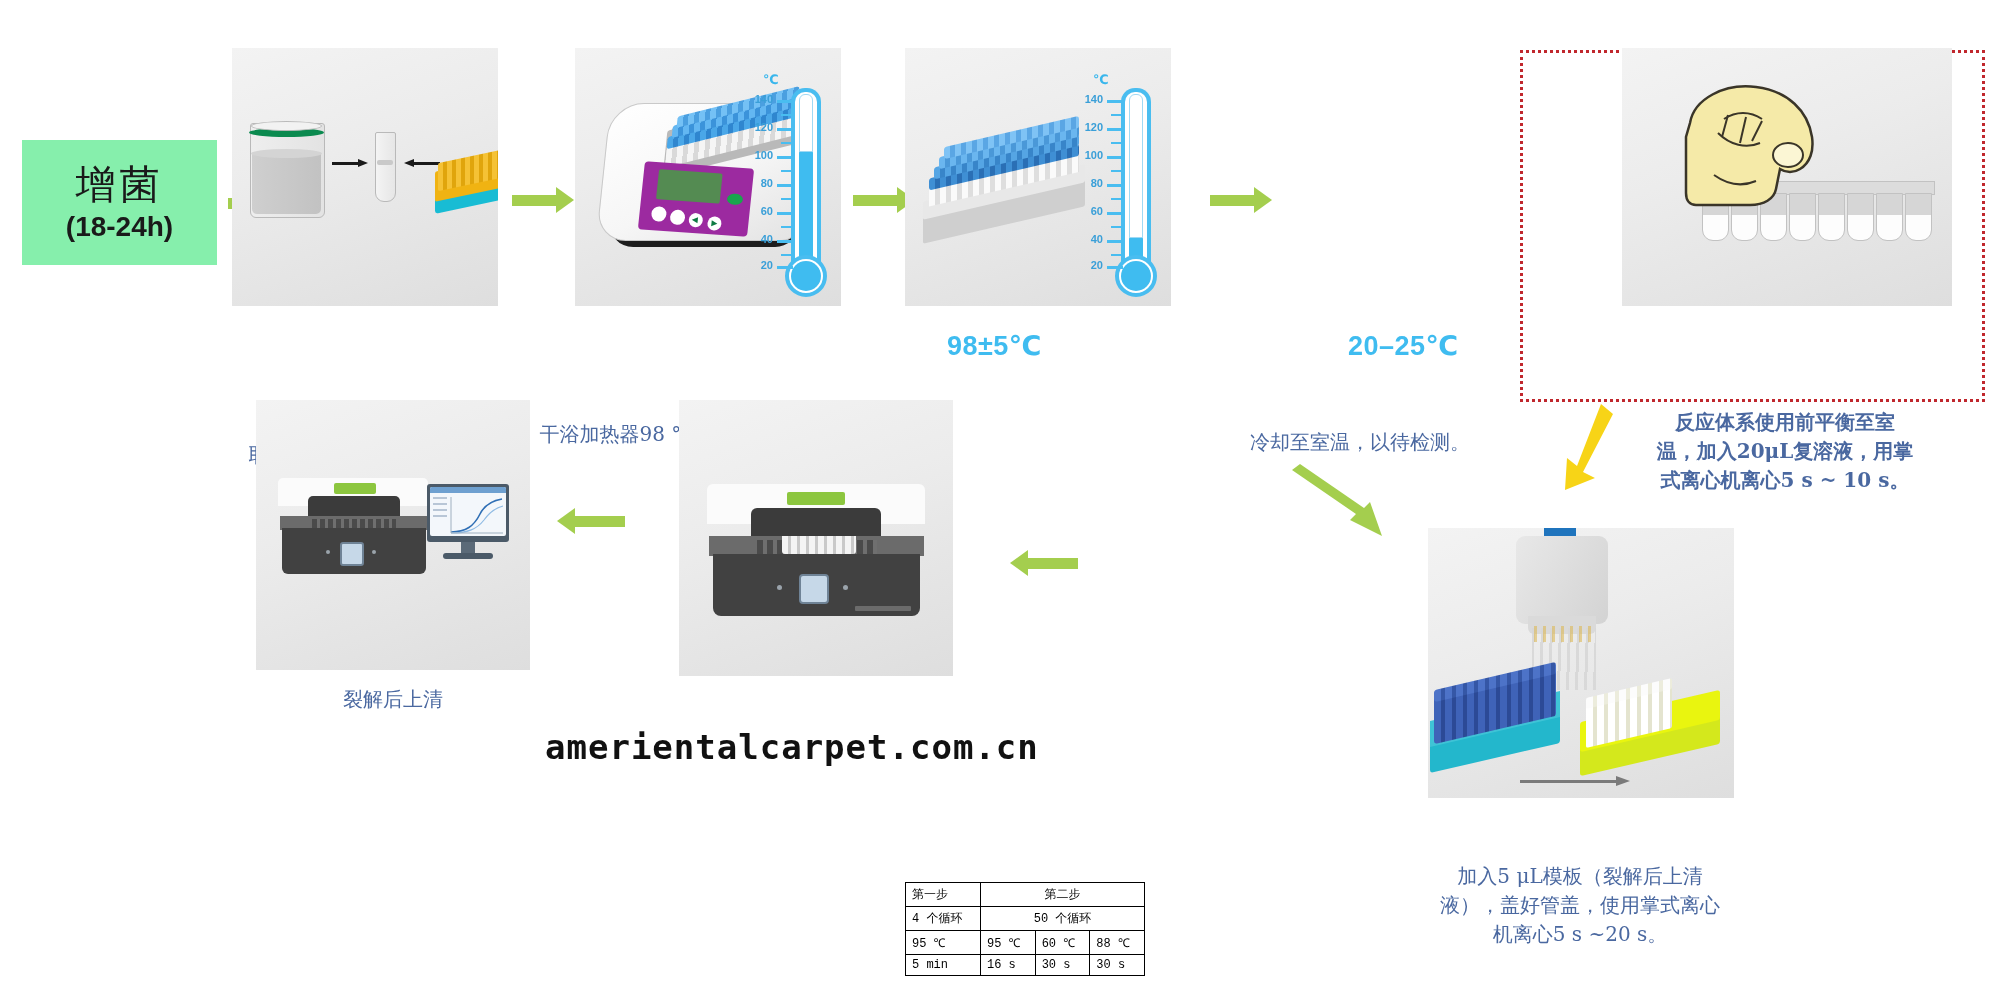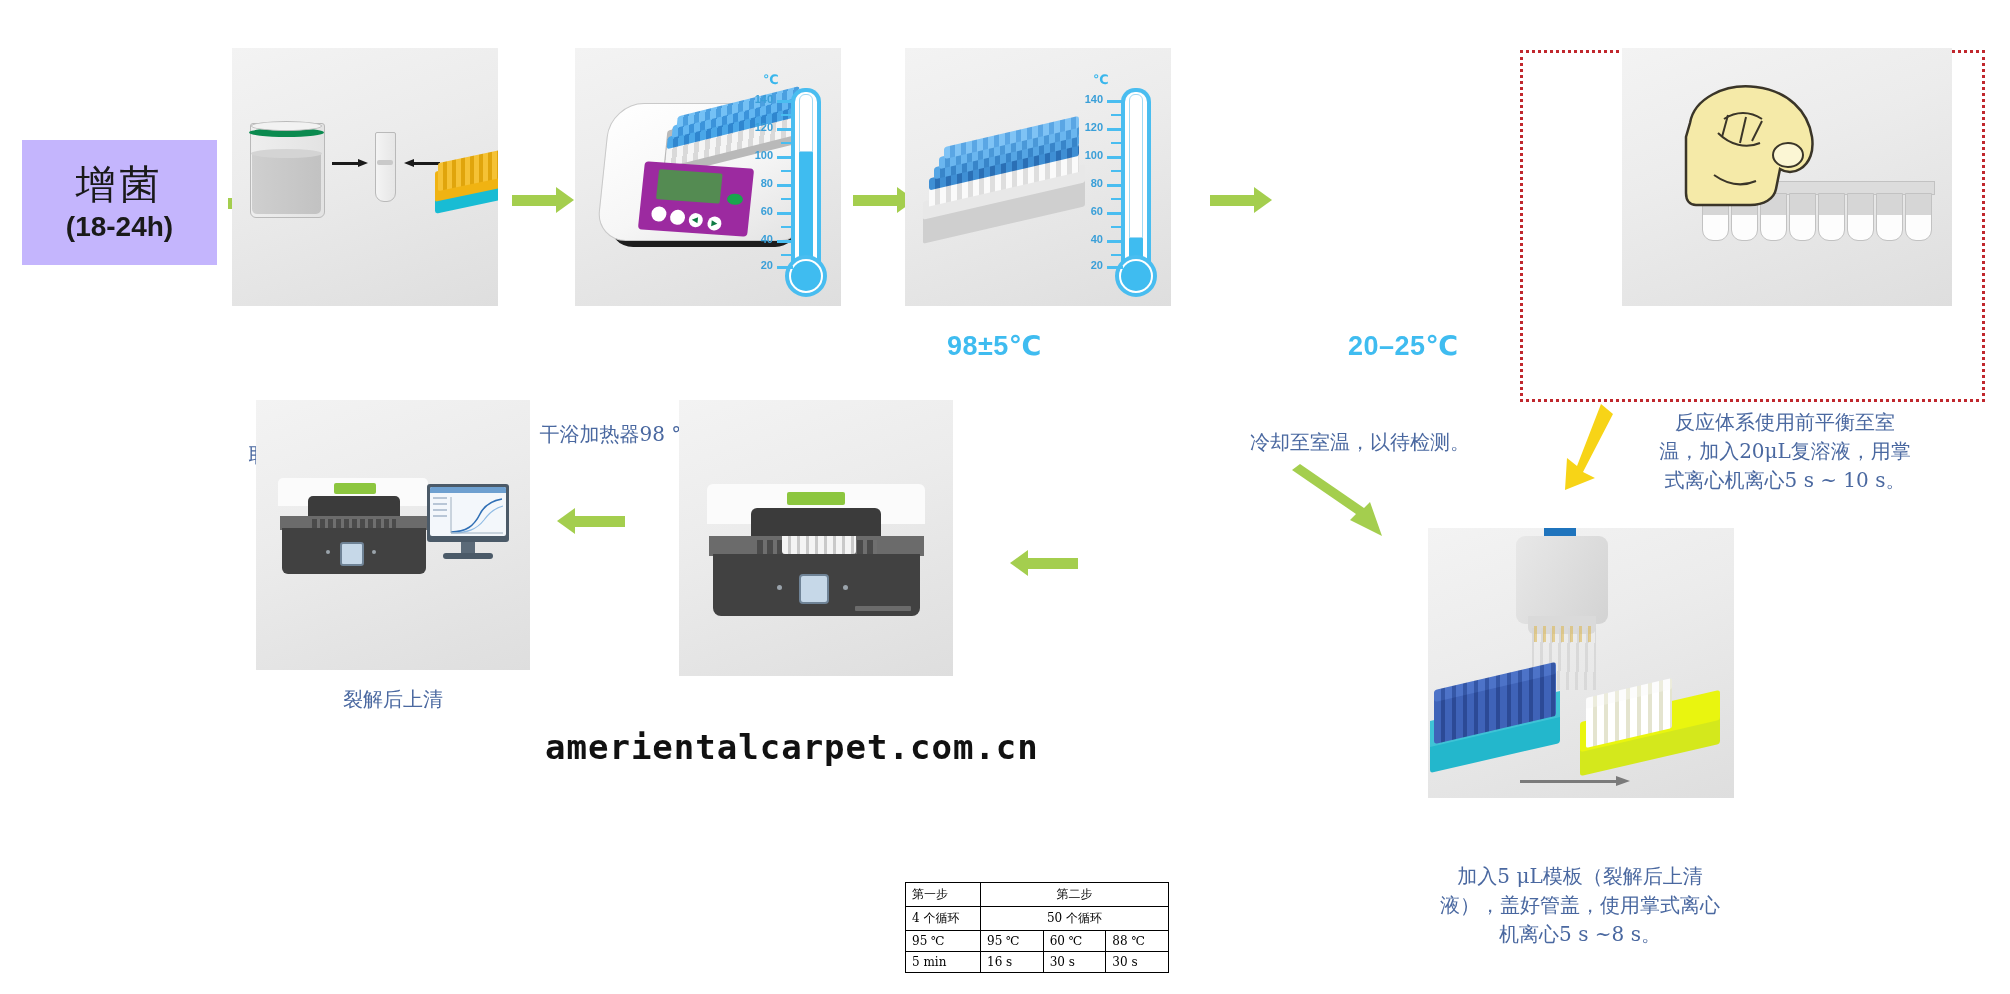--- a/index.html
+++ b/index.html
@@ -8,21 +8,21 @@
     width:2010px;height:994px;
     background:#ffffff;
     font-family:"Liberation Sans","DejaVu Sans",sans-serif;
     position:relative;overflow:hidden;
   }
   .abs{position:absolute;}
 
   
   .start-box{
     left:22px;top:140px;width:195px;height:125px;
-    background:#c4b5fd;
+    background:#86efac;
     display:flex;flex-direction:column;
     align-items:center;justify-content:center;
     color:#1a1a1a;
   }
   .start-title{font-size:40px;font-weight:400;letter-spacing:4px;line-height:1.1;
     font-family:"DejaVu Serif","Liberation Serif",serif;}
   .start-sub{font-size:28px;font-weight:bold;margin-top:5px;}
 
   
   .panel{
@@ -293,21 +293,21 @@
     <path d="M34 52 C46 64 62 68 76 62" fill="none" stroke="#3a3528" stroke-width="2"></path>
     <ellipse cx="104" cy="74" rx="15" ry="12" fill="#fbf6d4" stroke="#3a3528" stroke-width="2"></ellipse>
     <path d="M30 94 C44 104 58 106 72 100" fill="none" stroke="#3a3528" stroke-width="2"></path>
   </svg>
 </div>
 
 <svg class="abs" style="left:1555px;top:400px;" width="60" height="92">
   <path d="M46 4 L58 14 L28 72 L40 78 L10 90 L12 58 L22 66 Z" fill="#f7d417"></path>
 </svg>
 
-<div class="abs cap" style="left:1600px;top:408px;width:370px;">反应体系使用前平衡至室
+<div class="abs cap" style="left:1600px;top:408px;width:370px;font-weight:bold;">反应体系使用前平衡至室
 温，加入20μL复溶液，用掌
 式离心机离心5 s ~ 10 s。</div>
 
 <svg class="abs" style="left:1290px;top:464px;" width="100" height="80">
   <path d="M2 6 L66 50 L60 56 L92 72 L80 38 L74 44 L10 0 Z" fill="#a4ce4e"></path>
 </svg>
 
 <div class="abs panel" style="left:1428px;top:528px;width:306px;height:270px;">
 
   <div class="abs" style="left:86px;top:-8px;width:115px;height:175px;">
@@ -339,21 +339,21 @@
   </div>
 
   <div class="abs" style="left:92px;top:248px;width:112px;height:10px;">
     <div style="position:absolute;left:0;top:4px;width:98px;height:3px;background:#7a7a7a;"></div>
     <div style="position:absolute;left:96px;top:0;width:0;height:0;border-top:5px solid transparent;border-bottom:5px solid transparent;border-left:14px solid #7a7a7a;"></div>
   </div>
 </div>
 
 <div class="abs cap" style="left:1400px;top:862px;width:360px;">加入5 μL模板（裂解后上清
 液），盖好管盖，使用掌式离心
-机离心5 s ~8 s。</div>
+机离心5 s ~20 s。</div>
 
 <div class="abs garrow ar-hl" style="left:1010px;top:550px;width:68px;">
   <div class="shaft"></div>
     <div class="head"></div>
 </div>
 
 <div class="abs panel" style="left:679px;top:400px;width:274px;height:276px;">
   <div class="abs" style="left:20px;top:84px;width:235px;height:140px;">
 
     <div style="position:absolute;left:8px;top:0;width:218px;height:40px;background:#fbfbfb;border-radius:6px 6px 0 0;"></div>
@@ -421,21 +421,21 @@
       </svg>
     </div>
     <div style="position:absolute;left:34px;top:58px;width:14px;height:12px;background:#5b6a78;"></div>
     <div style="position:absolute;left:16px;top:69px;width:50px;height:6px;background:#4b5a68;border-radius:3px;"></div>
   </div>
 </div>
 
 <div class="abs cap" style="left:256px;top:685px;width:274px;">裂解后上清</div>
 
 <div class="abs" style="left:905px;top:882px;">
-  <table class="pcr-table" style="width:264px;">
+  <table class="pcr-table" style="width:240px;font-family:Liberation Mono, monospace;">
     <tbody>
         <tr>
       <td class="left" style="width:62px;">第一步</td>
       <td colspan="3">第二步</td>
     </tr>
     <tr>
       <td class="left">4 个循环</td>
       <td colspan="3">50 个循环</td>
     </tr>
     <tr>

